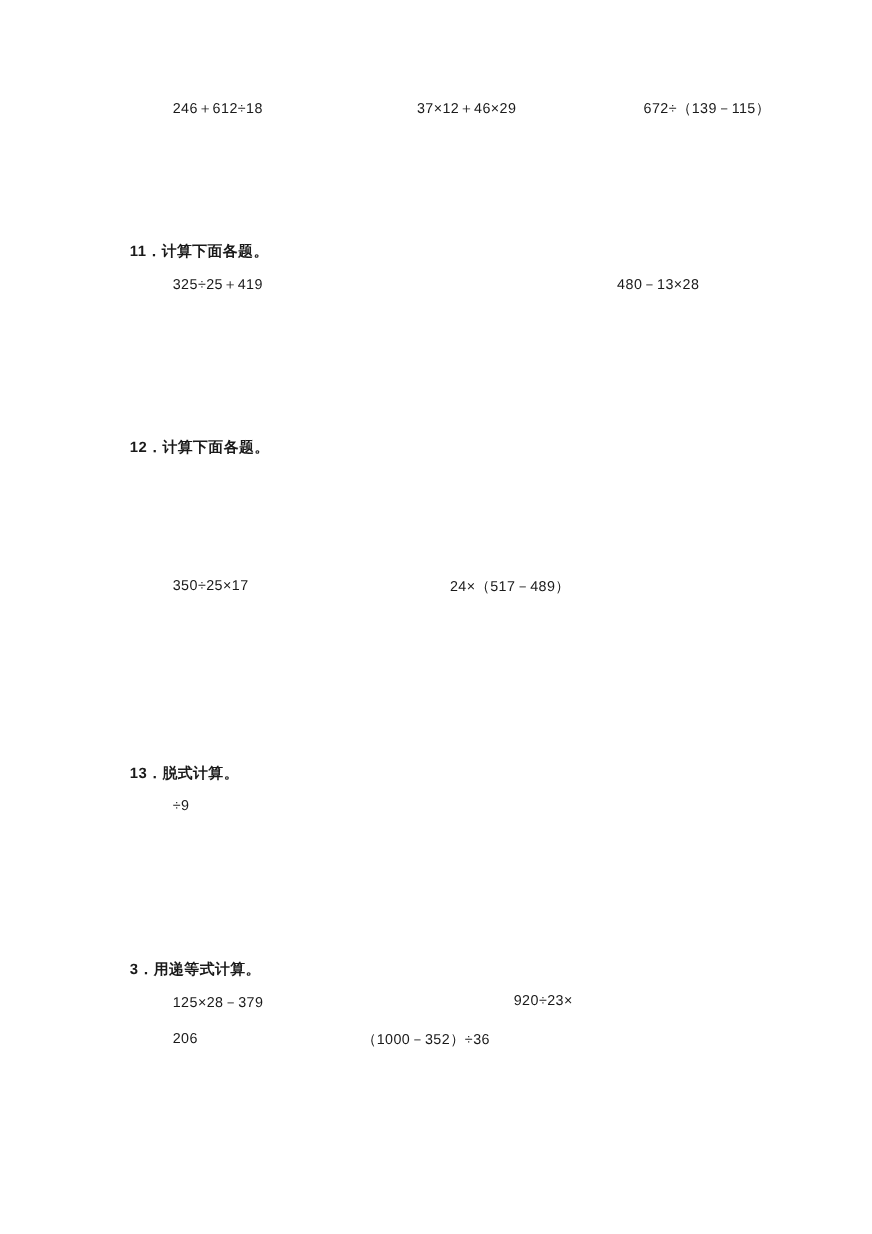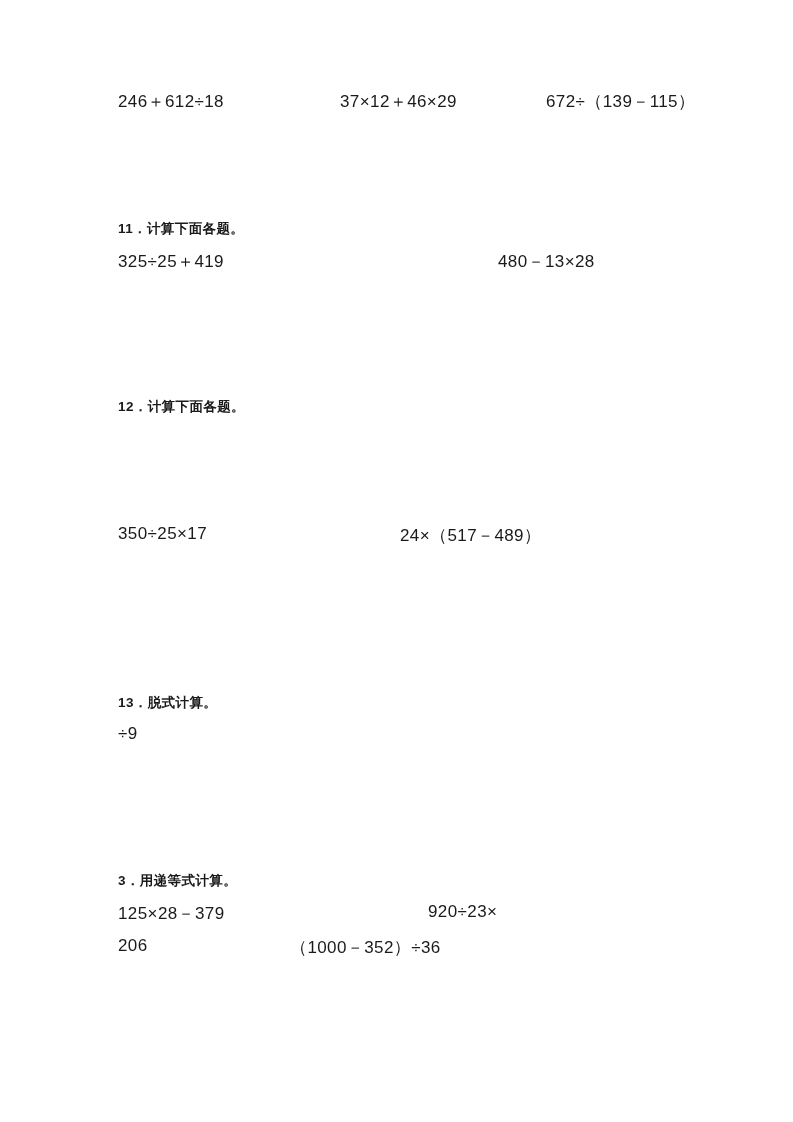--- a/index.html
+++ b/index.html
@@ -52,21 +52,22 @@
     position: absolute;
     top: 0;
     left: 0;
     white-space: nowrap;
   }
   .spacer-sm { height: 18px; }
   .spacer-md { height: 40px; }
   .spacer-xl { height: 96px; }
   .expr {
     font-family: "Liberation Sans", "DejaVu Sans", sans-serif;
-    font-size: 17px;
+    font-size: 13px;
+    margin-left: 39px;
   }
 </style>
 </head>
 <body>
 
 <div class="page">
   <div class="content">
 
     <div>
       <div class="row">
@@ -77,35 +78,35 @@
     </div>
 
     <div class="spacer-xl"></div>
 
     <div>
       <div class="heading">
         <span class="cell">11．计算下面各题。</span>
       </div>
       <div class="row">
         <span class="cell expr" style="left:0px;">325÷25＋419</span>
-        <span class="cell expr" style="left:380px;">480－13×28</span>
+        <span class="cell expr" style="left:404px;">480－13×28</span>
       </div>
     </div>
 
     <div class="spacer-xl"></div>
     <div class="spacer-sm"></div>
 
     <div>
       <div class="heading">
         <span class="cell">12．计算下面各题。</span>
       </div>
       <div class="spacer-xl"></div>
       <div class="row">
         <span class="cell expr" style="left:0px;text-align:right;">350÷25×17</span>
-        <span class="cell expr" style="left:282px;">24×（517－489）</span>
+        <span class="cell expr" style="left:252px;">24×（517－489）</span>
       </div>
     </div>
 
     <div class="spacer-xl"></div>
     <div class="spacer-md"></div>
 
     <div>
       <div class="heading">
         <span class="cell">13．脱式计算。</span>
       </div>

